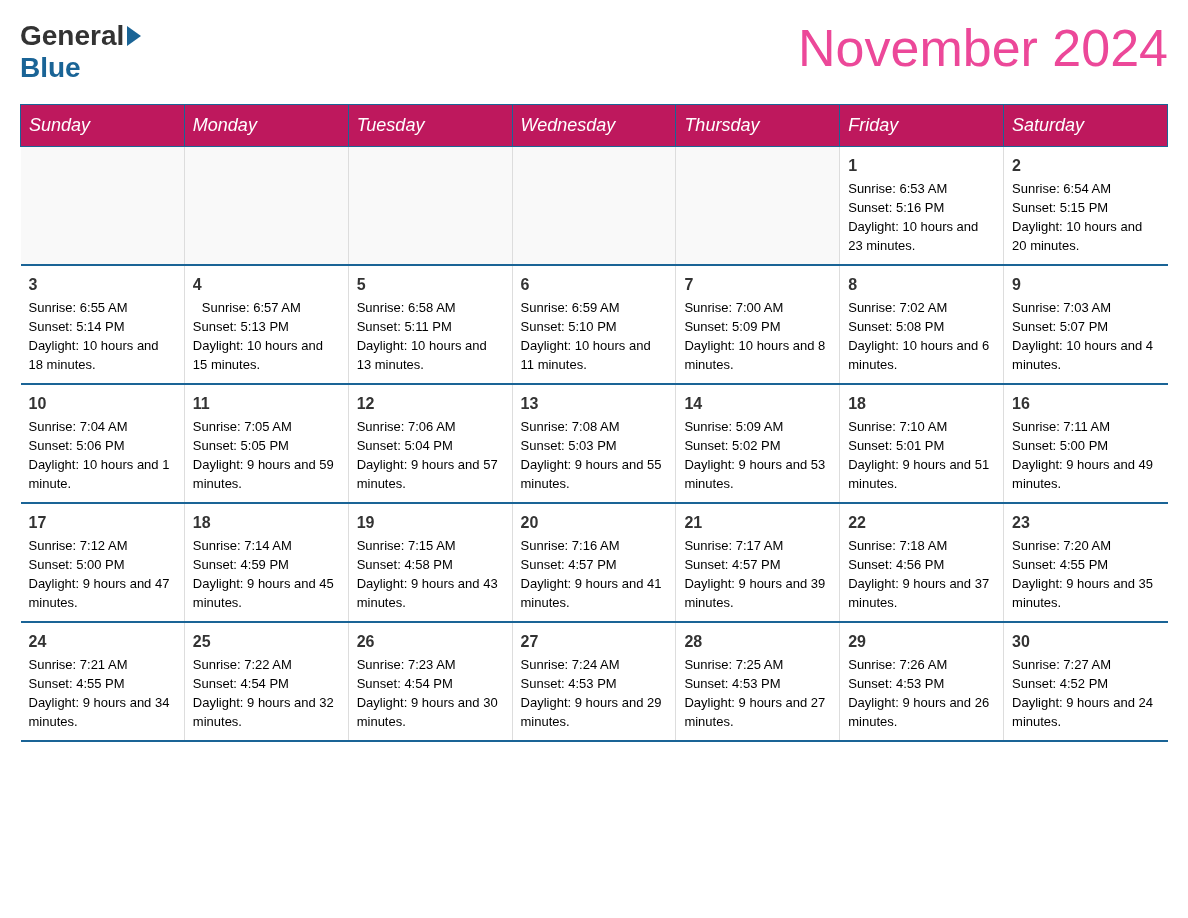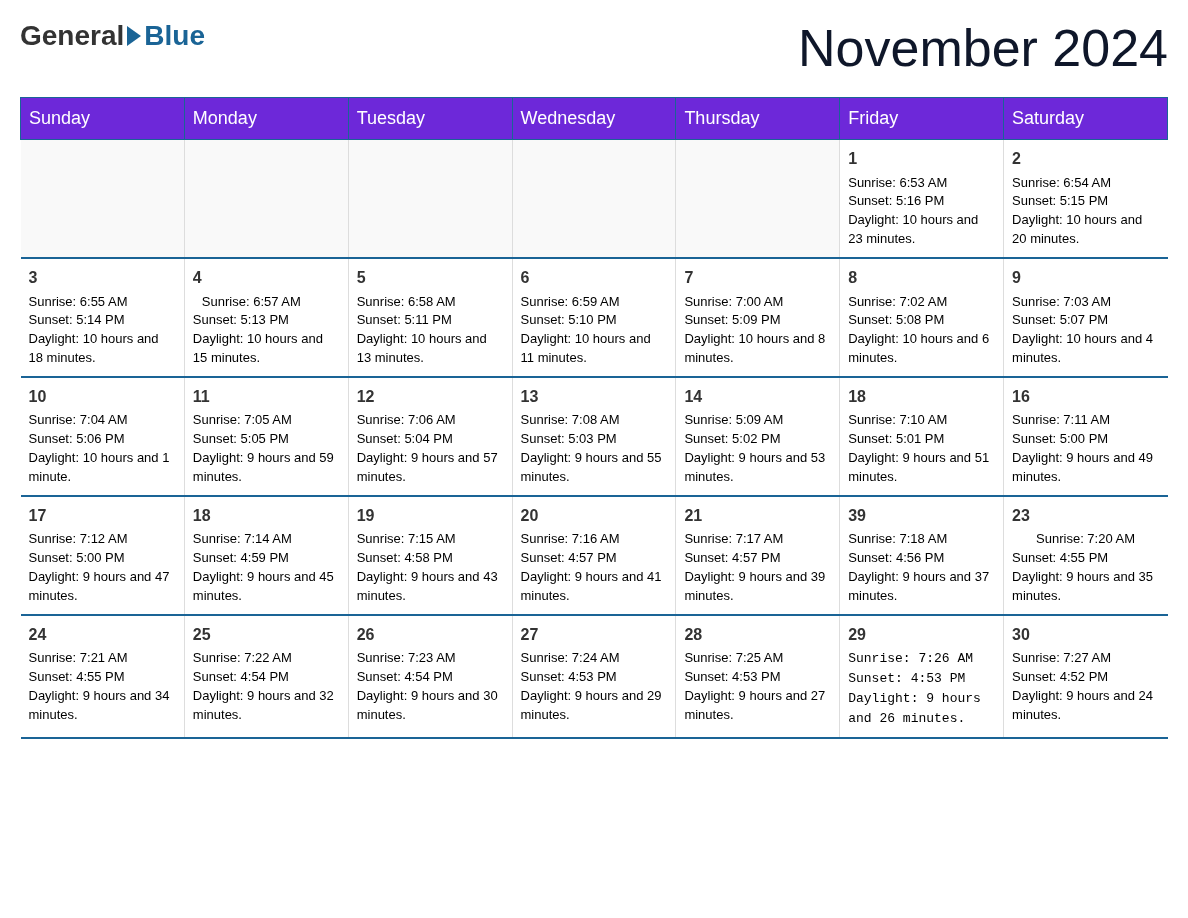--- a/index.html
+++ b/index.html
@@ -11,21 +11,21 @@
       min-height: 918px;
     }
     .header {
       display: flex;
       justify-content: space-between;
       align-items: flex-start;
       margin-bottom: 20px;
     }
     .logo {
       display: flex;
-      flex-direction: row;
+      flex-direction: column;
       align-items: flex-start;
     }
     .logo-text {
       display: flex;
       align-items: center;
       font-size: 28px;
       font-weight: bold;
       color: #333;
     }
     .logo-general { color: #333; }
@@ -42,34 +42,35 @@
       color: #1a6496;
       font-size: 28px;
       font-weight: bold;
     }
     .title-block {
       text-align: right;
     }
     .month-title {
       font-size: 52px;
       font-weight: normal;
-      color: #0f172a;
+      color: #ec4899;
       line-height: 1.1;
     }
     .location-title {
       font-size: 24px;
       color: #444;
       margin-top: 4px;
     }
     .calendar {
       width: 100%;
       border-collapse: collapse;
     }
     .calendar thead tr {
-      background-color: #6d28d9;
+      background-color: #be185d;
+      font-style: italic;
     }
     .calendar thead th {
       color: #fff;
       font-size: 18px;
       font-weight: normal;
       padding: 10px 8px;
       text-align: left;
       border: 1px solid #1a6496;
       width: 14.285%;
     }
@@ -203,44 +204,44 @@
 Daylight: 9 hours and 45 minutes.</span></td>
         <td><span class="day-number">19</span><span class="day-info" style="white-space: pre-line;">Sunrise: 7:15 AM
 Sunset: 4:58 PM
 Daylight: 9 hours and 43 minutes.</span></td>
         <td><span class="day-number">20</span><span class="day-info" style="white-space: pre-line;">Sunrise: 7:16 AM
 Sunset: 4:57 PM
 Daylight: 9 hours and 41 minutes.</span></td>
         <td><span class="day-number">21</span><span class="day-info" style="white-space: pre-line;">Sunrise: 7:17 AM
 Sunset: 4:57 PM
 Daylight: 9 hours and 39 minutes.</span></td>
-        <td><span class="day-number">39</span><span class="day-info" style="white-space: pre-line;">Sunrise: 7:18 AM
+        <td><span class="day-number">22</span><span class="day-info" style="white-space: pre-line;">Sunrise: 7:18 AM
 Sunset: 4:56 PM
 Daylight: 9 hours and 37 minutes.</span></td>
-        <td><span class="day-number">23</span><span class="day-info" style="white-space: pre-line; margin-left: 24px;">Sunrise: 7:20 AM
+        <td><span class="day-number">23</span><span class="day-info" style="white-space: pre-line;">Sunrise: 7:20 AM
 Sunset: 4:55 PM
 Daylight: 9 hours and 35 minutes.</span></td>
       </tr>
       <tr>
         <td><span class="day-number">24</span><span class="day-info" style="white-space: pre-line;">Sunrise: 7:21 AM
 Sunset: 4:55 PM
 Daylight: 9 hours and 34 minutes.</span></td>
         <td><span class="day-number">25</span><span class="day-info" style="white-space: pre-line;">Sunrise: 7:22 AM
 Sunset: 4:54 PM
 Daylight: 9 hours and 32 minutes.</span></td>
         <td><span class="day-number">26</span><span class="day-info" style="white-space: pre-line;">Sunrise: 7:23 AM
 Sunset: 4:54 PM
 Daylight: 9 hours and 30 minutes.</span></td>
         <td><span class="day-number">27</span><span class="day-info" style="white-space: pre-line;">Sunrise: 7:24 AM
 Sunset: 4:53 PM
 Daylight: 9 hours and 29 minutes.</span></td>
         <td><span class="day-number">28</span><span class="day-info" style="white-space: pre-line;">Sunrise: 7:25 AM
 Sunset: 4:53 PM
 Daylight: 9 hours and 27 minutes.</span></td>
-        <td><span class="day-number">29</span><span class="day-info" style="white-space: pre-line; font-family: Liberation Mono, monospace;">Sunrise: 7:26 AM
+        <td><span class="day-number">29</span><span class="day-info" style="white-space: pre-line;">Sunrise: 7:26 AM
 Sunset: 4:53 PM
 Daylight: 9 hours and 26 minutes.</span></td>
         <td><span class="day-number">30</span><span class="day-info" style="white-space: pre-line;">Sunrise: 7:27 AM
 Sunset: 4:52 PM
 Daylight: 9 hours and 24 minutes.</span></td>
       </tr>
     </tbody>
 </table>
 
 </body></html>

